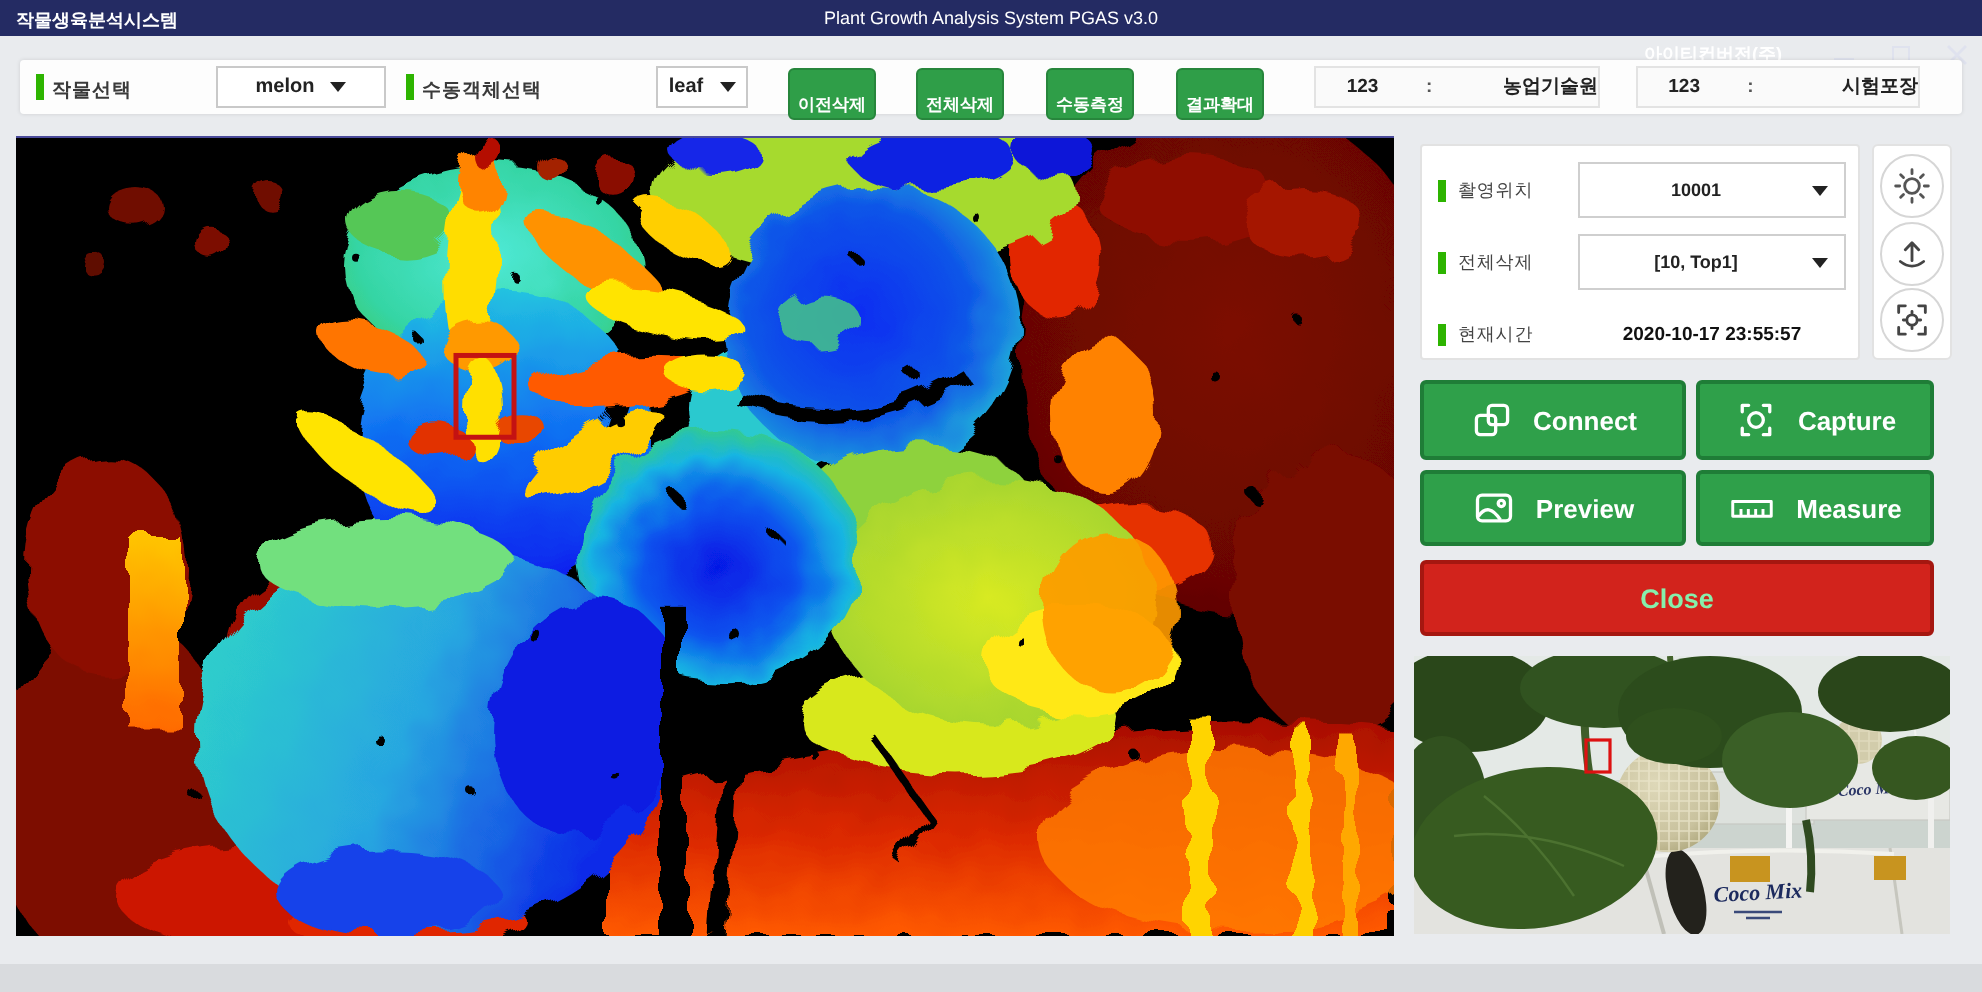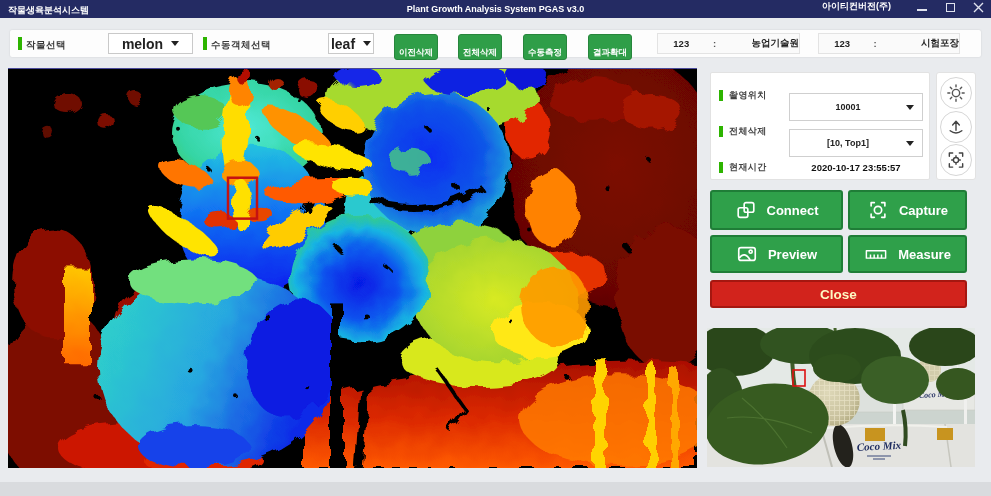--- a/index.html
+++ b/index.html
@@ -3,63 +3,63 @@
 <meta charset="utf-8">
 <style>
   * { margin:0; padding:0; box-sizing:border-box; }
   html,body { width:991px; height:496px; }
   body { font-family:"Liberation Sans", sans-serif; background:#e9ebee; overflow:hidden; }
   .window { position:relative; width:991px; height:496px; background:#e9ebee; }
 
   
   .titlebar { position:absolute; left:0; top:0; width:991px; height:18px; background:#242b63; color:#fff; }
   .tb-left  { position:absolute; left:8px; top:4px; font-size:9px; font-weight:bold; }
-  .tb-center{ position:absolute; left:0; right:0; top:4px; text-align:center; font-size:9px; font-weight:bold; }
-  .tb-right { position:absolute; right:6px; top:0; height:18px; display:flex; align-items:flex-start; gap:14px; }
+  .tb-center{ position:absolute; left:0; right:0; top:4px; text-align:center; font-size:9px; font-weight:normal; }
+  .tb-right { position:absolute; right:6px; top:16px; height:18px; display:flex; align-items:flex-end; gap:14px; }
   .tb-company { font-size:9px; font-weight:bold; margin-right:10px; }
   .wc { width:14px; height:14px; display:flex; align-items:center; justify-content:center; cursor:default; }
   .wc-min  { width:10px; height:1.5px; background:#dfe2ee; margin-top:6px; }
   .wc-max  { width:9px; height:9px; border:1.3px solid #dfe2ee; }
   .wc-close svg { display:block; }
 
   
   .toolbar { position:absolute; left:10px; top:30px; width:971px; height:27px; background:#fdfdfd; border-radius:2px; box-shadow:0 0 2px rgba(0,0,0,.12); }
   .marker { position:absolute; top:7px; width:4px; height:13px; background:#2db400; }
   .tlabel { position:absolute; top:9px; font-size:9.5px; font-weight:bold; color:#3a3a3a; letter-spacing:.5px; }
   .dropdown { position:absolute; top:3px; height:21px; background:#fff; border:1px solid #c9c9c9; display:flex; align-items:center; justify-content:center; cursor:pointer; }
-  .dropdown .dval { font-size:14px; font-weight:bold; color:#222; }
+  .dropdown .dval { font-size:10px; font-weight:bold; color:#222; }
   .caret { width:0; height:0; border-left:4px solid transparent; border-right:4px solid transparent; border-top:5px solid #222; margin-left:8px; }
   .gbtn { position:absolute; top:4px; height:20px; background:#2f9e48; border:1px solid #27863c; border-radius:3px; color:#fff; font-size:8.5px; font-weight:bold; font-family:Liberation Sans, sans-serif; cursor:pointer; padding:12px 4px; }
   .afield { position:absolute; top:3px; height:21px; background:#fafafa; border:1px solid #e3e3e3; display:flex; align-items:center; font-size:9.5px; font-weight:bold; color:#222; cursor:text; }
   .afield .fc { flex:1; text-align:center; }
   .afield .fs { width:20px; text-align:center; color:#555; }
   .afield .fn { flex:1.6; text-align:right; }
 
   
   .depth-view { position:absolute; left:8px; top:68px; width:689px; height:400px; background:#000; border-top:1px solid #4a4a9a; cursor:crosshair; }
   .depth-view svg { display:block; width:100%; height:100%; }
 
   
   .info-card { position:absolute; left:710px; top:72px; width:220px; height:108px; background:#fff; border:1px solid #e2e2e2; border-radius:2px; }
   .prow { position:absolute; left:8px; right:8px; height:28px; display:flex; align-items:center; }
   .pmark { width:4px; height:11px; background:#2db400; margin-right:6px; }
-  .plabel { font-size:9px; font-weight:bold; color:#444; letter-spacing:.4px; }
-  .pbox { position:absolute; left:70px; top:12px; width:134px; height:28px; border:1px solid #cfcfcf; background:#fff; display:flex; align-items:center; cursor:pointer; }
+  .plabel { font-size:9px; font-weight:normal; color:#444; letter-spacing:.4px; }
+  .pbox { position:absolute; left:70px; top:0; width:134px; height:28px; border:1px solid #cfcfcf; background:#fff; display:flex; align-items:center; cursor:pointer; }
   .pbox .dval { flex:1; text-align:center; font-size:9px; font-weight:bold; color:#222; }
   .pbox .caret { margin:0 8px 0 0; }
   .ptime { position:absolute; left:62px; top:0; width:150px; height:28px; display:flex; align-items:center; justify-content:center; font-size:9.5px; font-weight:bold; color:#111; }
 
   
   .icon-card { position:absolute; left:936px; top:72px; width:40px; height:108px; background:#fff; border:1px solid #e2e2e2; border-radius:3px; }
   .cbtn { position:absolute; left:3px; width:32px; height:32px; border:1px solid #d6d6d6; border-radius:50%; background:#fff; display:flex; align-items:center; justify-content:center; cursor:pointer; }
 
   
   .abtn { position:absolute; background:#2fa04a; border:2px solid #1f7d37; border-radius:3px; color:#fff; display:flex; align-items:center; justify-content:center; gap:10px; cursor:pointer; font-family:"Liberation Sans",sans-serif; }
   .abtn .albl { font-size:13px; font-weight:bold; color:#fff; }
-  .close-btn { position:absolute; left:710px; top:280px; width:257px; height:28px; background:#d2231c; border:2px solid #a51710; border-radius:3px; color:#fef9c3; font-size:13.5px; font-weight:bold; font-family:"Liberation Sans",sans-serif; cursor:pointer; }
+  .close-btn { position:absolute; left:710px; top:280px; width:257px; height:38px; background:#d2231c; border:2px solid #a51710; border-radius:3px; color:#86efac; font-size:13.5px; font-weight:bold; font-family:"Liberation Sans",sans-serif; cursor:pointer; }
 
   
   .photo-card { position:absolute; left:707px; top:328px; width:268px; height:139px; overflow:hidden; }
   .photo-card svg { display:block; width:100%; height:100%; }
 
   .bottom-strip { position:absolute; left:0; top:482px; width:991px; height:14px; background:#d9dbde; }
 </style>
 </head>
 <body>
 

